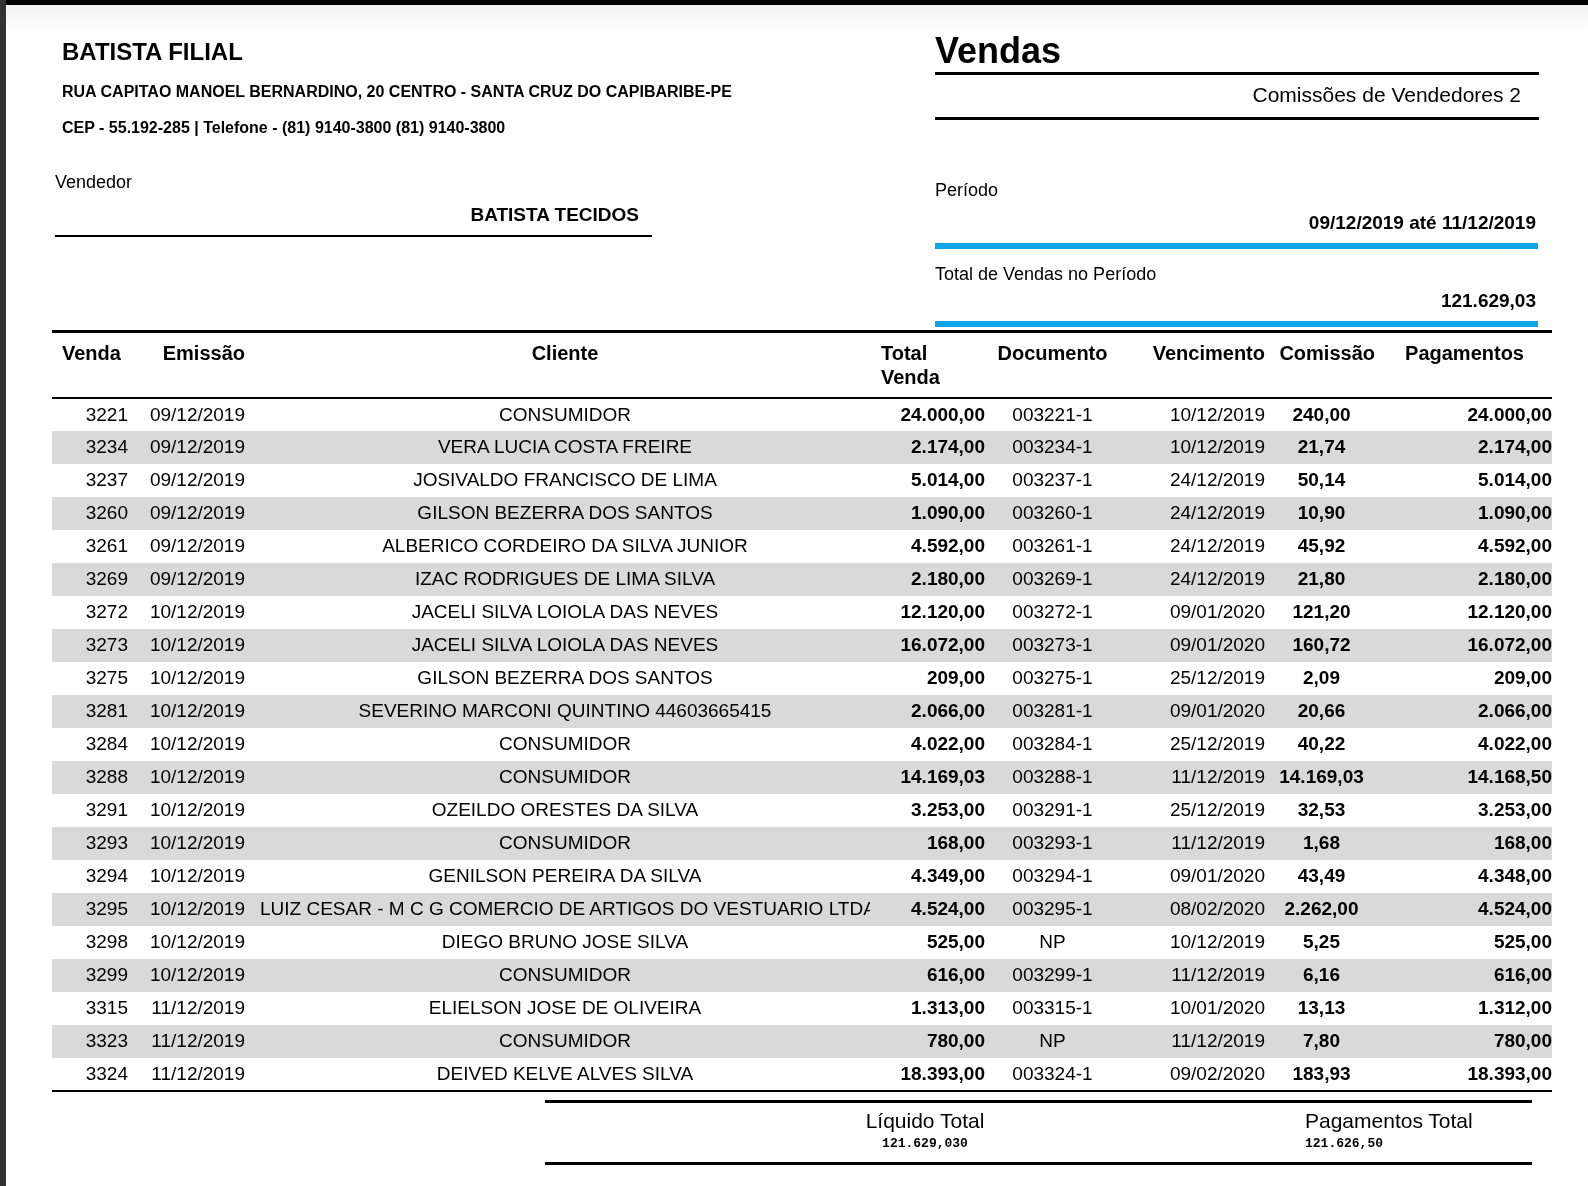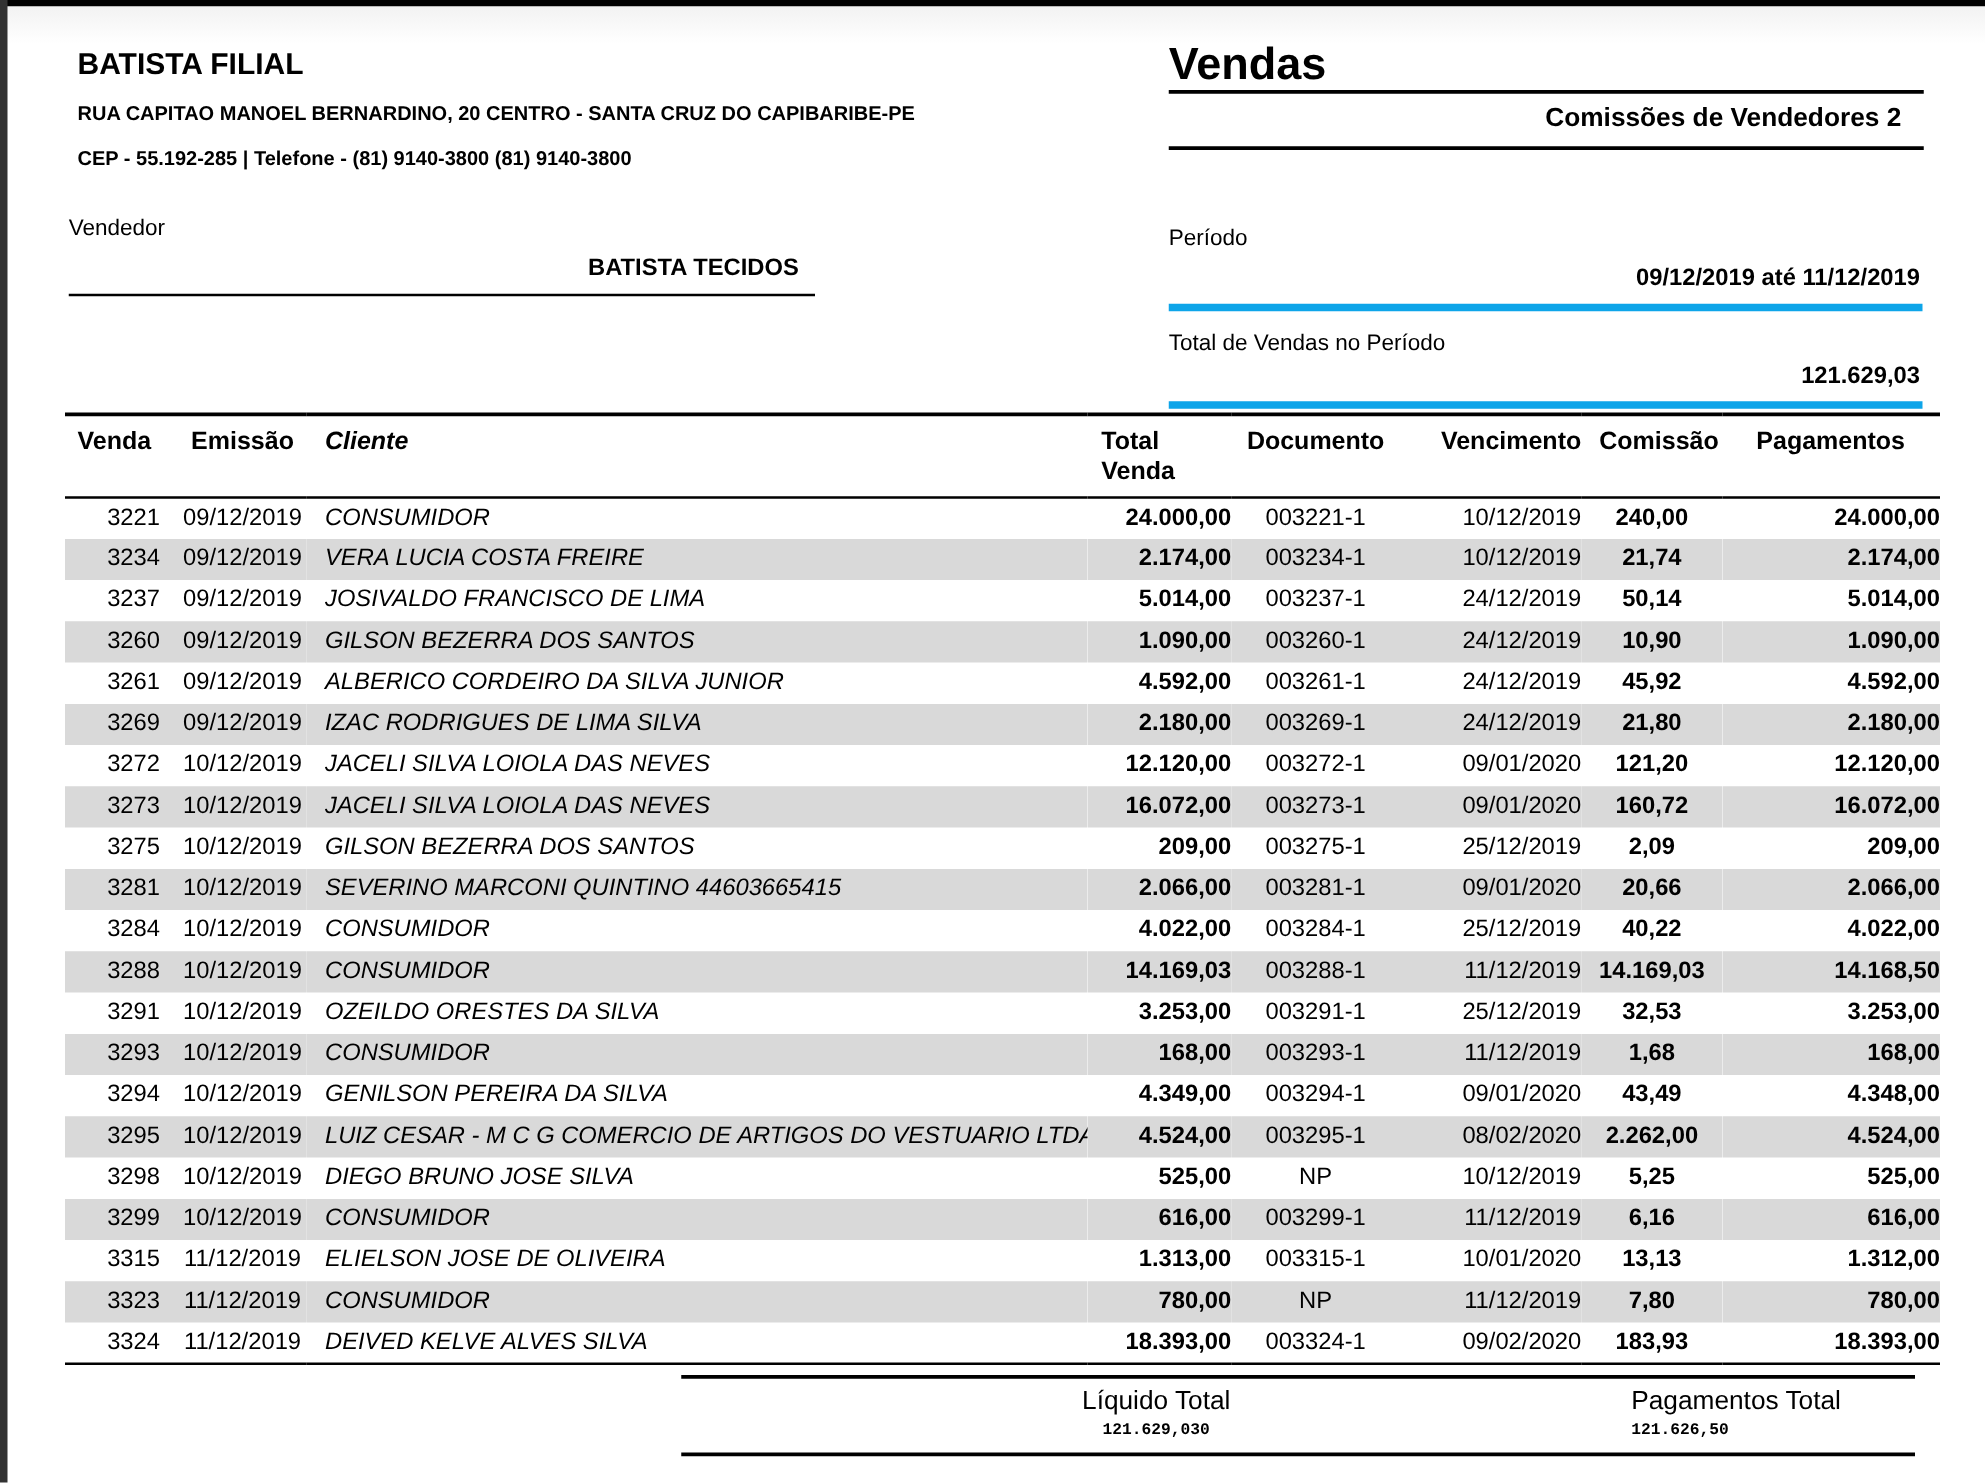--- a/index.html
+++ b/index.html
@@ -16,21 +16,21 @@
 
   
   .company { position:absolute; left:62px; top:38px; width:830px; }
   .company-name { font-size:24px; font-weight:bold; line-height:1.15; }
   .company-line { font-size:16px; font-weight:bold; margin-top:16px; line-height:1.25; }
 
   
   .titleblock { position:absolute; left:935px; top:30px; width:604px; }
   .report-title { font-size:36px; font-weight:bold; line-height:1.15; padding-bottom:1px;
     border-bottom:3px solid #000; }
-  .report-subtitle { font-size:21px; font-weight:bold; text-align:right;
+  .report-subtitle { font-size:21px; font-weight:normal; text-align:right;
     padding:8px 18px 10px 0; border-bottom:3px solid #000; }
 
   
   .vendorblock { position:absolute; left:55px; top:172px; width:597px; }
   .field-label { font-size:18px; }
   .vendorblock .field-value { font-size:19px; font-weight:bold; text-align:right;
     padding:11px 13px 9px 0; border-bottom:2px solid #000; }
   .periodblock { position:absolute; left:935px; top:180px; width:603px; }
   .periodblock .field-value { font-size:19px; font-weight:bold; text-align:right;
     padding:11px 2px 9px 0; border-bottom:6px solid #0ea5e9; }
@@ -44,22 +44,22 @@
     border-top:3px solid #000; border-bottom:2px solid #000;
     font-size:20px; font-weight:bold; vertical-align:top;
     padding:8px 0 7px 0; white-space:pre-line; line-height:1.22;
   }
   table.salestable tbody td { height:33px; padding:0; white-space:nowrap; overflow:hidden; }
   table.salestable tbody tr:nth-child(even) { background:#d9d9d9; }
   table.salestable tbody tr:last-child td { border-bottom:2px solid #000; }
 
   th.c0 { text-align:left;  padding-left:10px !important; }
   td.c0 { text-align:right; padding-right:8px; }
-  .c1 { text-align:center; padding-left:15px !important; }
-  .c2 { text-align:left; padding-left:15px !important;font-style:italic; }
+  .c1 { text-align:right; padding-left:15px !important; }
+  .c2 { text-align:center; padding-left:15px !important; }
   th.c3 { text-align:left; padding-left:11px !important; }
   td.c3 { text-align:right; padding-right:3px; font-weight:bold; }
   .c4 { text-align:center; }
   .c5 { text-align:right; }
   th.c6 { text-align:right; padding-right:3px !important; }
   td.c6 { text-align:center; padding-right:3px; font-weight:bold; }
   th.c7 { text-align:right; padding-right:28px !important; }
   td.c7 { text-align:right; padding-right:28px; font-weight:bold; }
 
   

